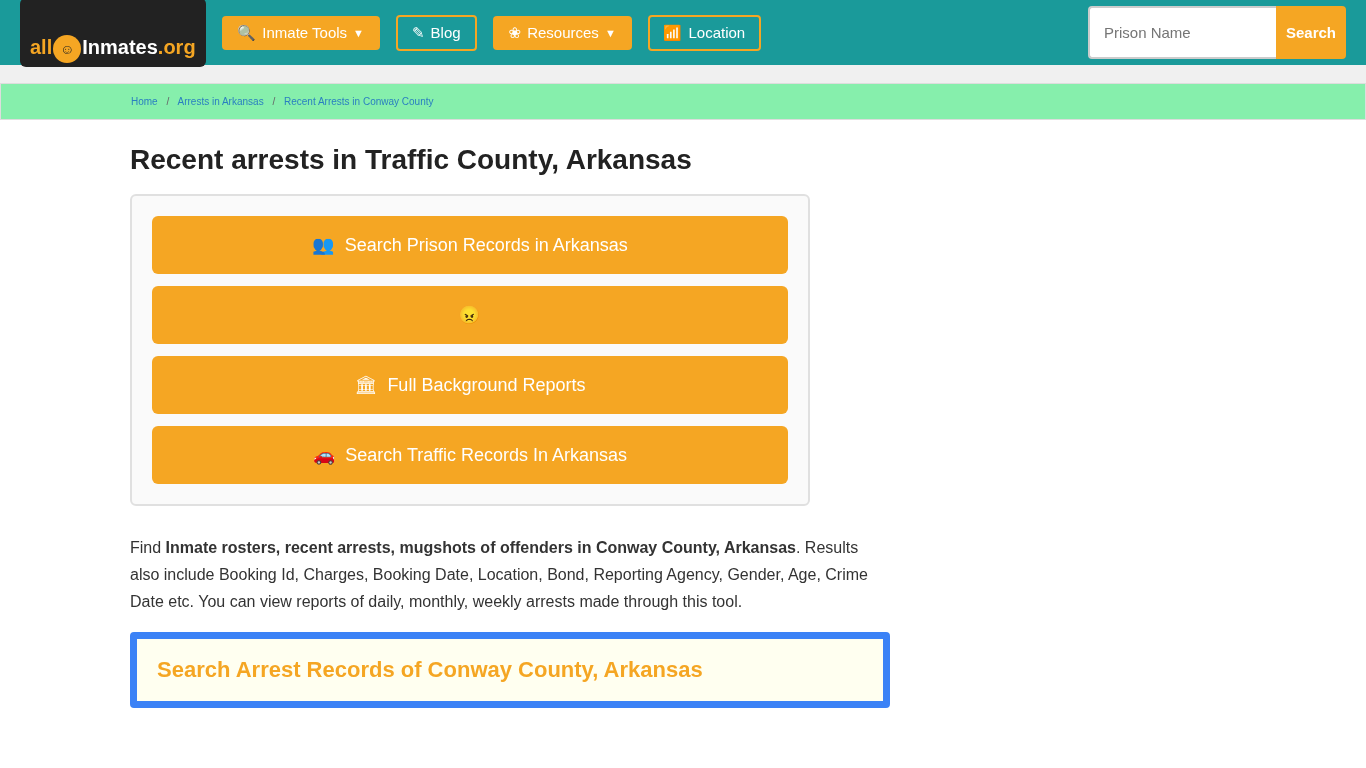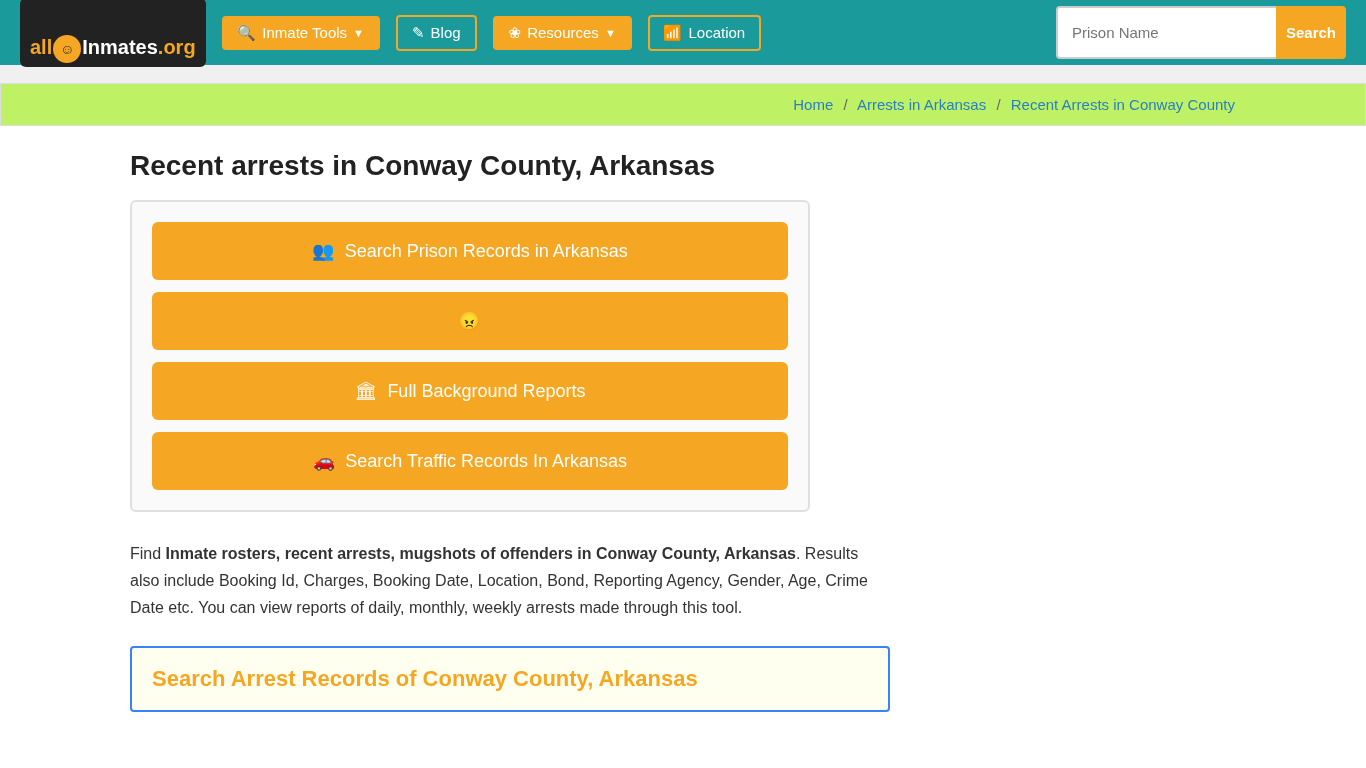--- a/index.html
+++ b/index.html
@@ -74,45 +74,44 @@
     }
 
     .header-spacer { flex: 1; }
     .search-area { display: flex; gap: 0; }
     .prison-input {
       padding: 16px 14px;
       font-size: 15px;
       border: 2px solid #ccc;
       border-right: none;
       border-radius: 4px 0 0 4px;
-      width: 220px;
+      width: 188px;
       outline: none;
       color: #1d4ed8;
     }
     .search-btn-header {
       background: #f5a623;
       color: #fff;
       border: none;
       border-radius: 0 4px 4px 0;
       padding: 8px 10px;
       font-size: 15px;
       font-weight: bold;
       cursor: pointer;
     }
 
     
     .sub-gap { background: #f0f0f0; height: 18px; }
 
     
     .breadcrumb-bar {
-      background: #bef264;
+      background: #86efac;
       padding: 12px 130px;
       border: 1px solid #ddd;
-      font-size: 15px;
-      text-align: right;
+      font-size: 10px;
     }
     .breadcrumb-bar a { color: #2a7fc0; text-decoration: none; }
     .breadcrumb-bar .sep { color: #666; margin: 0 6px; }
     .breadcrumb-bar .current { color: #2a7fc0; }
 
     
     .main {
       padding: 24px 130px;
     }
     .page-title {
@@ -150,28 +149,28 @@
     }
     .action-btn:last-child { margin-bottom: 0; }
     .btn-icon { font-size: 18px; }
 
     
     .description {
       font-size: 16px;
       line-height: 1.7;
       color: #333;
       max-width: 760px;
-      margin-bottom: 24px;
+      margin-bottom: 16px;
     }
     .description strong { font-weight: bold; }
 
     
     .arrest-section {
       background: #fffff0;
-      border: 2px solid #3b82f6;
+      border: 7px solid #3b82f6;
       border-radius: 4px;
       padding: 18px 20px;
       max-width: 760px;
     }
     .arrest-section-title {
       font-size: 22px;
       color: #f5a623;
       font-weight: bold;
     }
   </style>
@@ -221,21 +220,21 @@
 
 <nav class="breadcrumb-bar">
   <a href="#">Home</a>
   <span class="sep">/</span>
   <a href="#">Arrests in Arkansas</a>
   <span class="sep">/</span>
   <span class="current">Recent Arrests in Conway County</span>
 </nav>
 
 <main class="main">
-  <h1 class="page-title">Recent arrests in Conway County, Arkansas</h1>
+  <h1 class="page-title">Recent arrests in Traffic County, Arkansas</h1>
 
   <div class="card">
     <button class="action-btn">
       <span class="btn-icon">👥</span>
       <span>Search Prison Records in Arkansas</span>
     </button>
     <button class="action-btn">
       <span class="btn-icon">😠</span>
     </button>
     <button class="action-btn">

